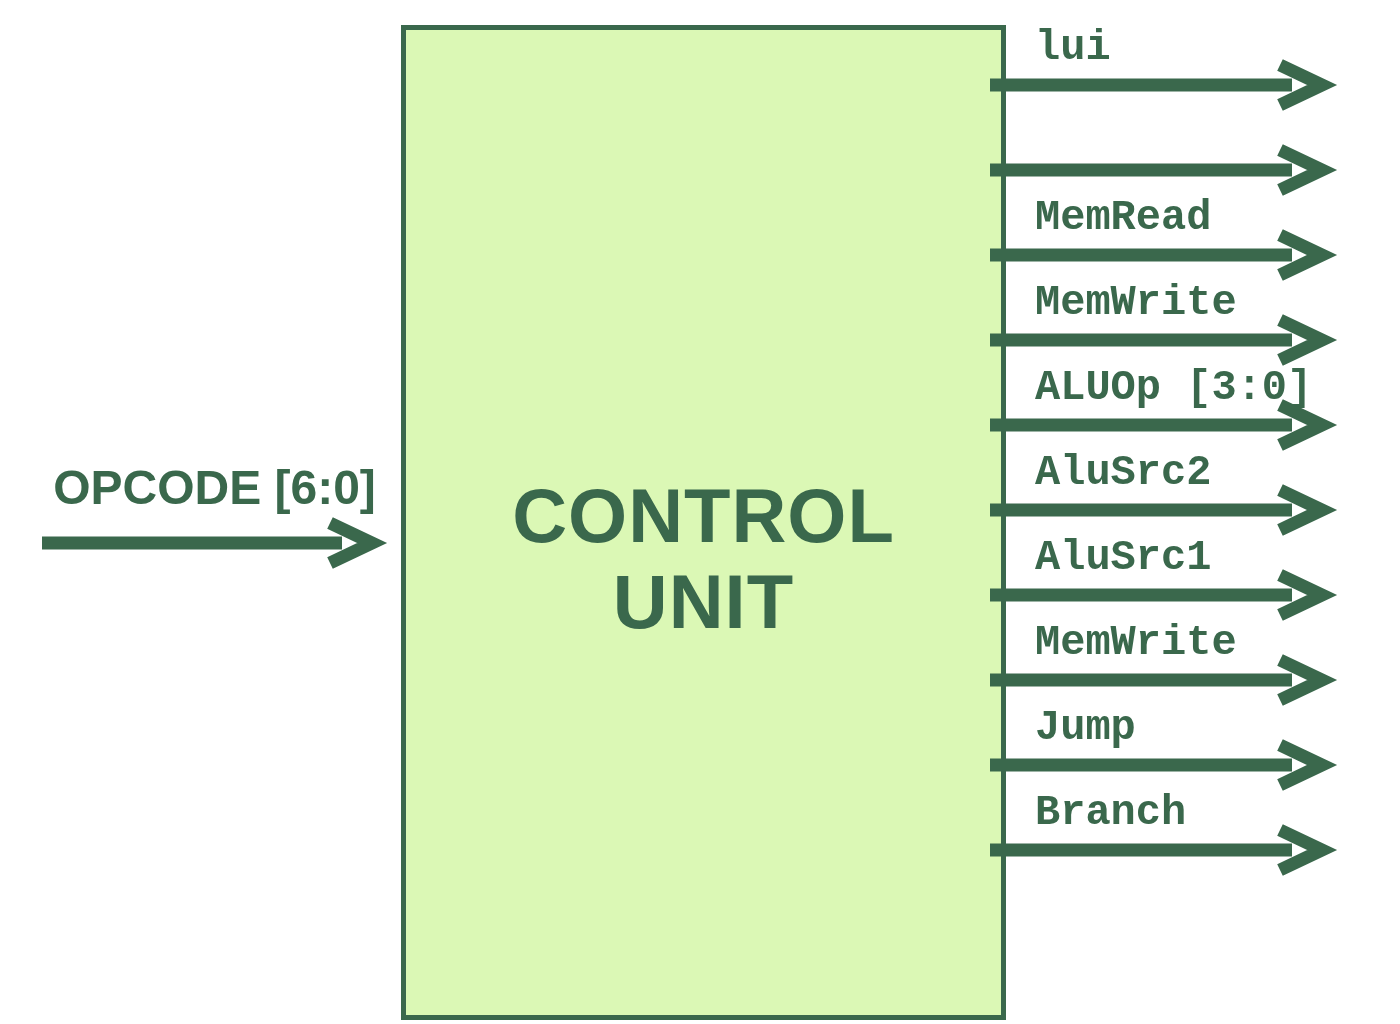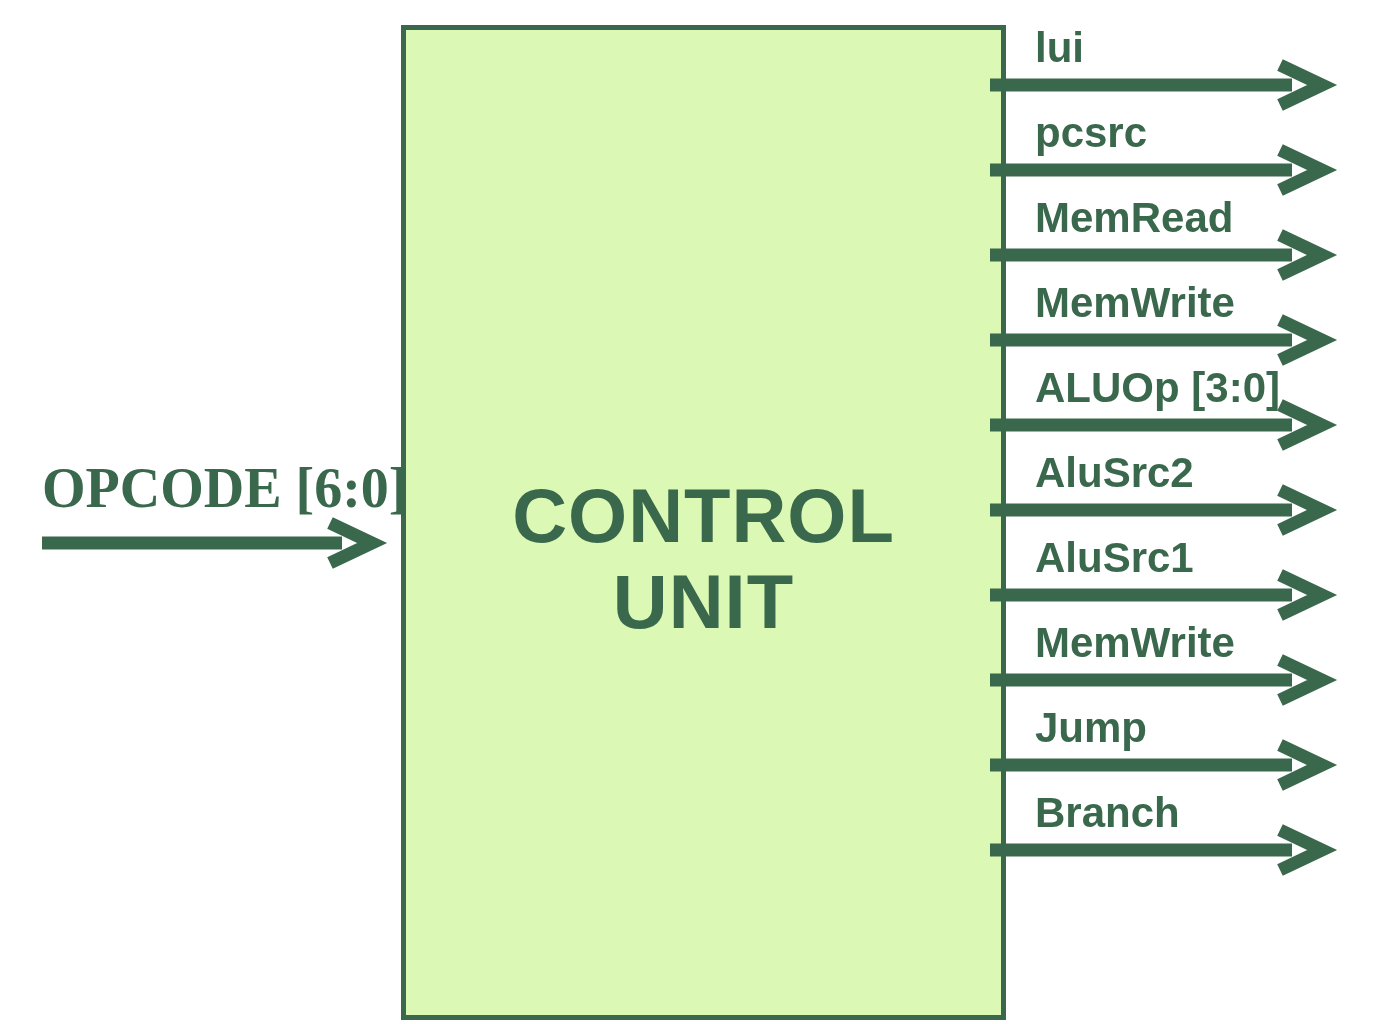--- a/index.html
+++ b/index.html
@@ -44,27 +44,26 @@
 
   
   .input-group {
     position: absolute;
     left: 42px;
     top: 462px;
     width: 345px;
   }
   .input-label {
     color: var(--ink);
-    font-size: 56px;
+    font-size: 48px;
     font-weight: 700;
     line-height: 52px;
     text-align: center;
     white-space: nowrap;
     margin-bottom: 22px;
-    font-family: Liberation Serif, serif;
   }
 
   
   .outputs {
     position: absolute;
     left: 990px;
     top: 7px;
     width: 350px;
   }
   .out-row {
@@ -75,20 +74,21 @@
     align-items: flex-start;
   }
   .out-label {
     color: var(--ink);
     font-size: 42px;
     font-weight: 700;
     line-height: 1.0;
     padding-left: 45px;
     margin-bottom: 9px;
     white-space: nowrap;
+    font-family: Liberation Mono, monospace;
   }
 
   
   svg.arrow { display: block; overflow: visible; }
   svg.arrow line,
   svg.arrow polyline {
     stroke: var(--ink);
     stroke-width: 13;
     fill: none;
   }
@@ -116,21 +116,20 @@
   <div class="outputs">
   <div class="out-row">
     <div class="out-label">lui</div>
     <svg class="arrow" width="345" height="14" viewBox="0 0 345 14">
       <line x1="0" y1="7" x2="302" y2="7"></line>
       <polyline points="290,-13 332,7 290,27"></polyline>
     </svg>
   </div>
 
   <div class="out-row">
-    <div class="out-label">pcsrc</div>
     <svg class="arrow" width="345" height="14" viewBox="0 0 345 14">
       <line x1="0" y1="7" x2="302" y2="7"></line>
       <polyline points="290,-13 332,7 290,27"></polyline>
     </svg>
   </div>
 
   <div class="out-row">
     <div class="out-label">MemRead</div>
     <svg class="arrow" width="345" height="14" viewBox="0 0 345 14">
       <line x1="0" y1="7" x2="302" y2="7"></line>

